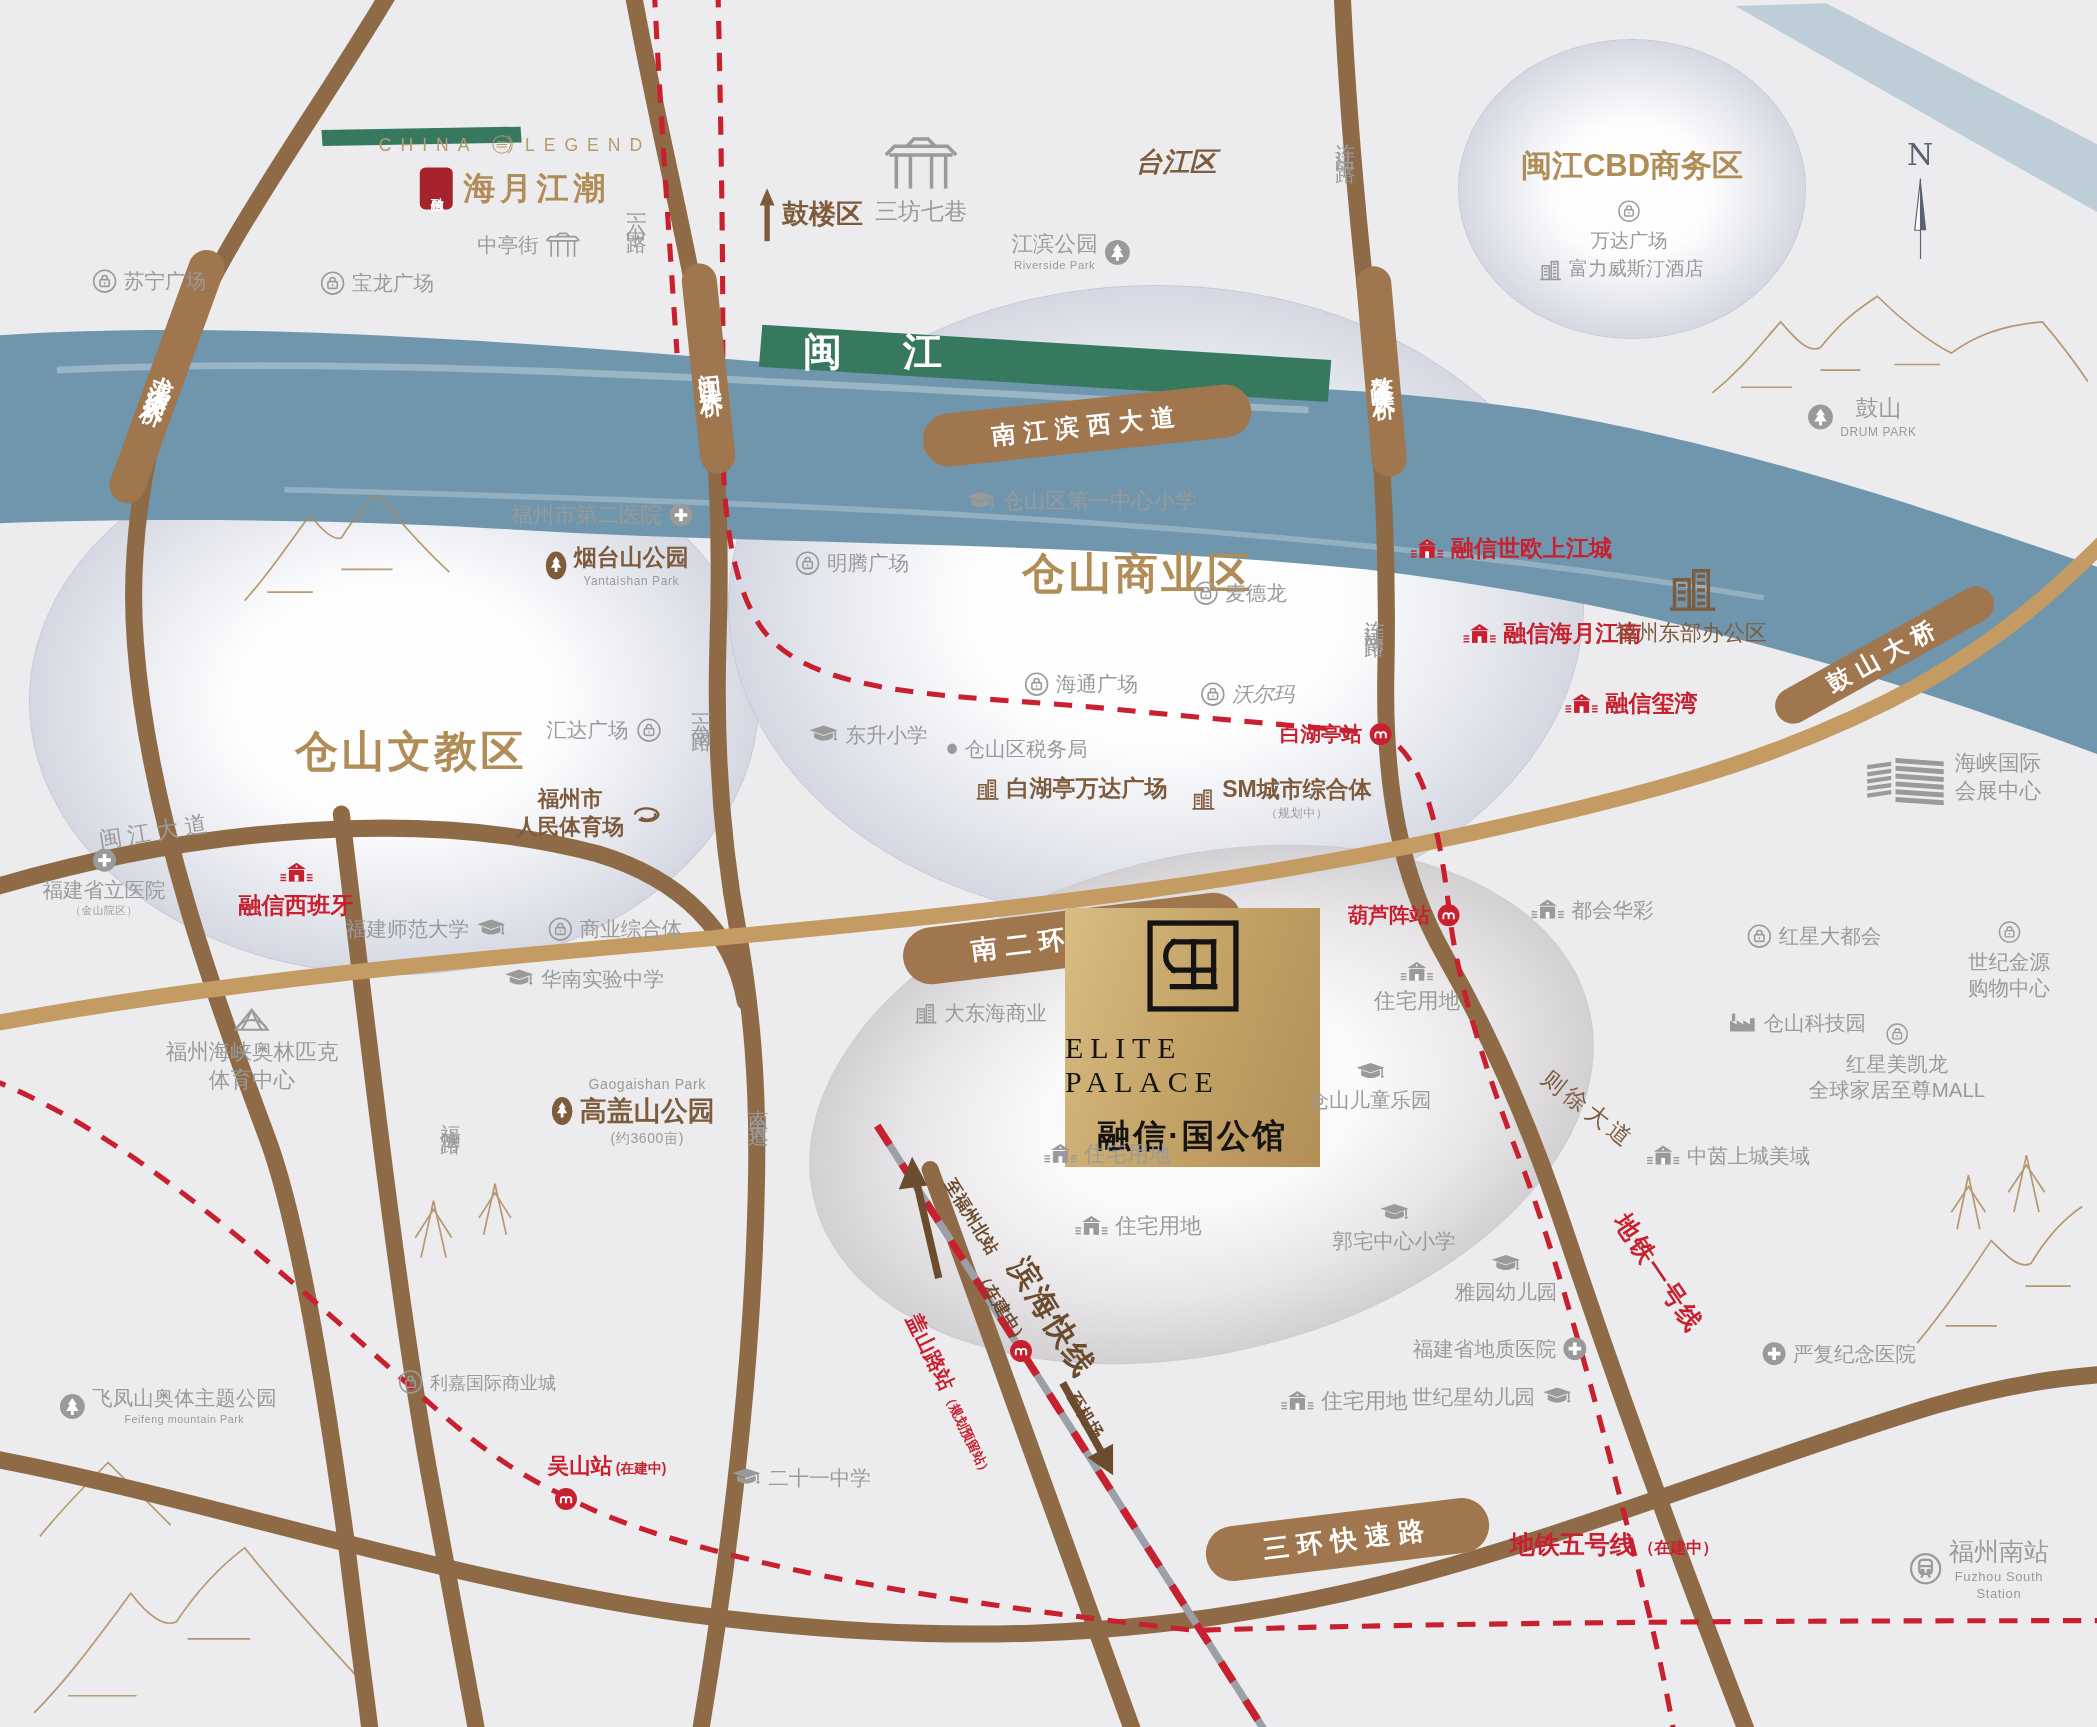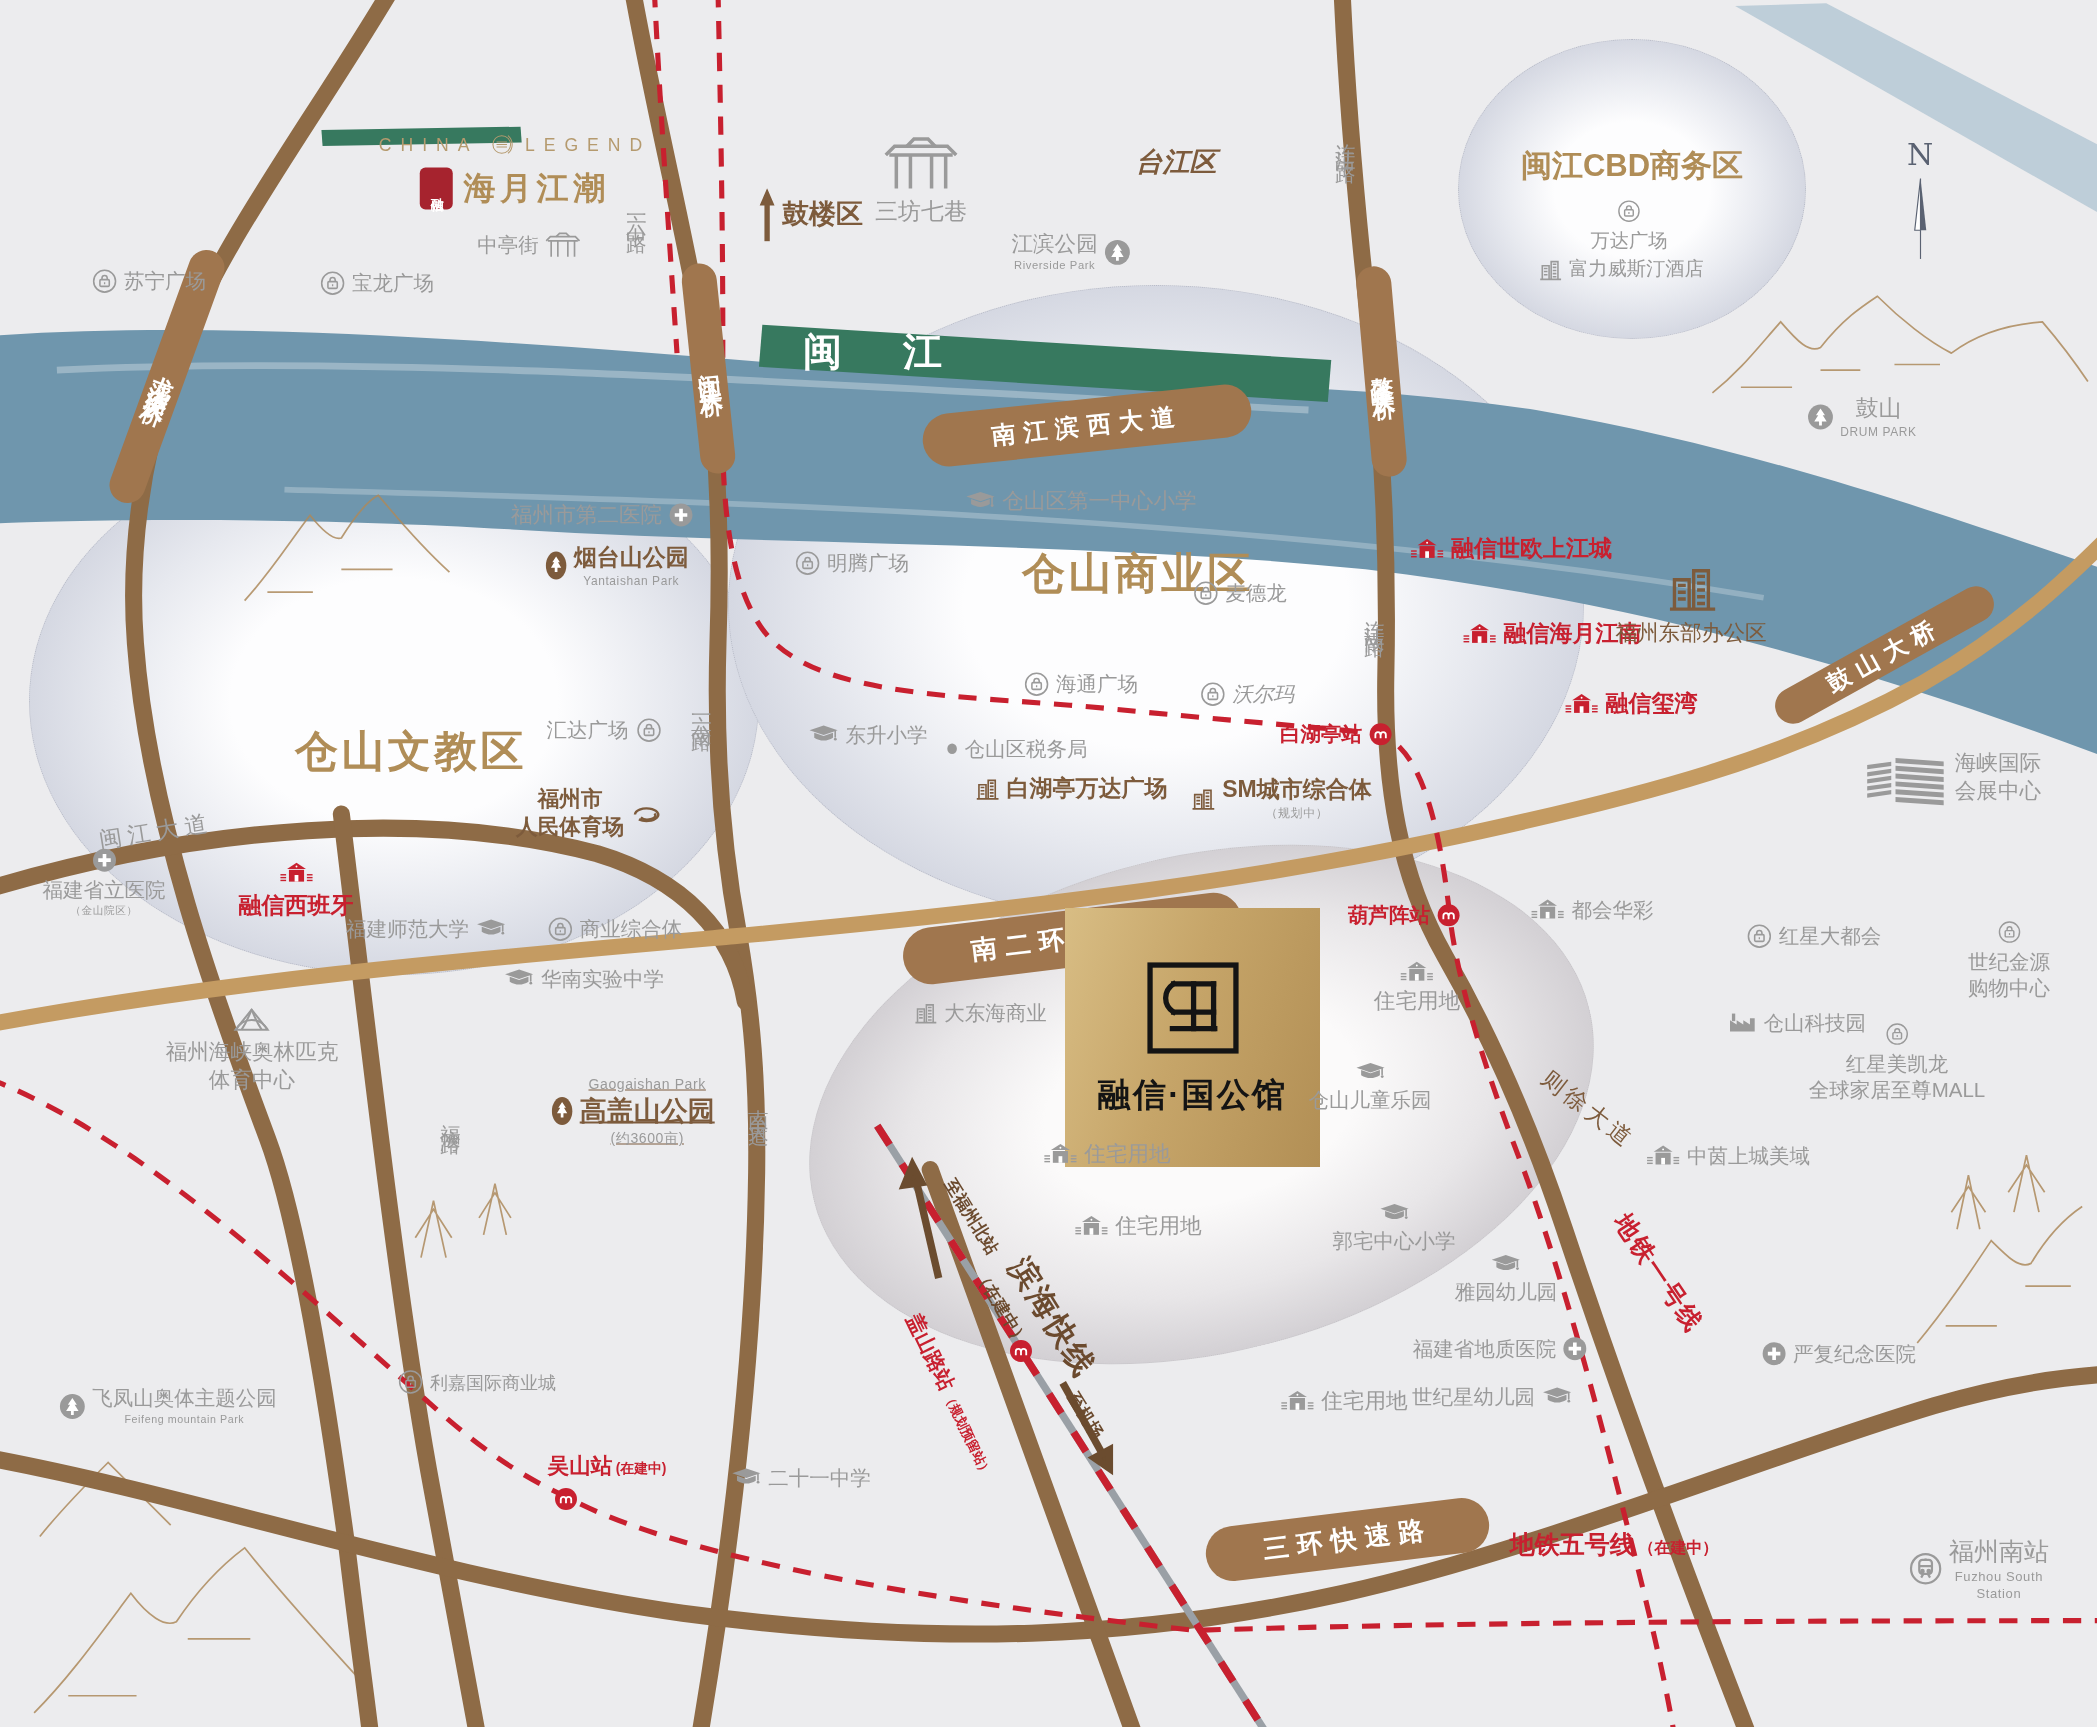--- a/index.html
+++ b/index.html
@@ -142,20 +142,21 @@
         <path d="M52,44 H120"></path>
             <path d="M86,44 V90"></path>
         <path d="M52,44 C34,56 34,80 52,92"></path>
         <path d="M52,92 H120"></path>
             <path d="M120,44 V120"></path>
         <path d="M86,92 V120"></path>
             <path d="M50,120 H122"></path>
       </g>
         </svg>
     </span>
+    <div class="en">ELITE PALACE</div>
     <div class="cn">融信·国公馆</div>
   </div>
 
 <div class="pill" style="left: 149px; top: 243px; width: 36px; height: 267px; font-size: 23px; transform: rotate(20deg);">
       <span class="vtxt">尤溪洲大桥</span>
     </div>
     <div class="pill" style="left: 691px; top: 263px; width: 35px; height: 211px; font-size: 23px; transform: rotate(-6deg);">
       <span class="vtxt">闽江大桥</span>
     </div>
     <div class="pill" style="left: 1364px; top: 266px; width: 35px; height: 211px; font-size: 23px; transform: rotate(-5deg);">
@@ -863,21 +864,21 @@
             <path d="M38,6 C30,26 26,34 18,46"></path>
             <path d="M38,6 C46,26 50,34 58,46"></path>
           </g>
         </svg>
       </span>
       <div class="txt">
         <div>福州海峡奥林匹克</div>
         <div>体育中心</div>
       </div>
     </div>
-    <div class="poi bn b" style="left: 633px; top: 1111px; font-size: 27px; transform: translate(-50%, -50%); text-decoration: underline;">
+    <div class="poi bn b" style="left: 633px; top: 1111px; font-size: 27px; transform: translate(-50%, -50%);">
       <span class="icn" style="width: 21.6px;">
         <svg viewBox="0 0 40 54">
           <ellipse cx="20" cy="27" rx="19" ry="26" fill="currentColor"></ellipse>
           <path d="M20,10 L13,21 h3.5 L10.5,31 h7 v8 h5 v-8 h7 L23.5,21 H27 Z" fill="#fff"></path>
         </svg>
       </span>
       <div class="txt">
         <div class="sub">Gaogaishan Park</div>
         <div>高盖山公园</div>
         <div class="sub">(约3600亩)</div>

